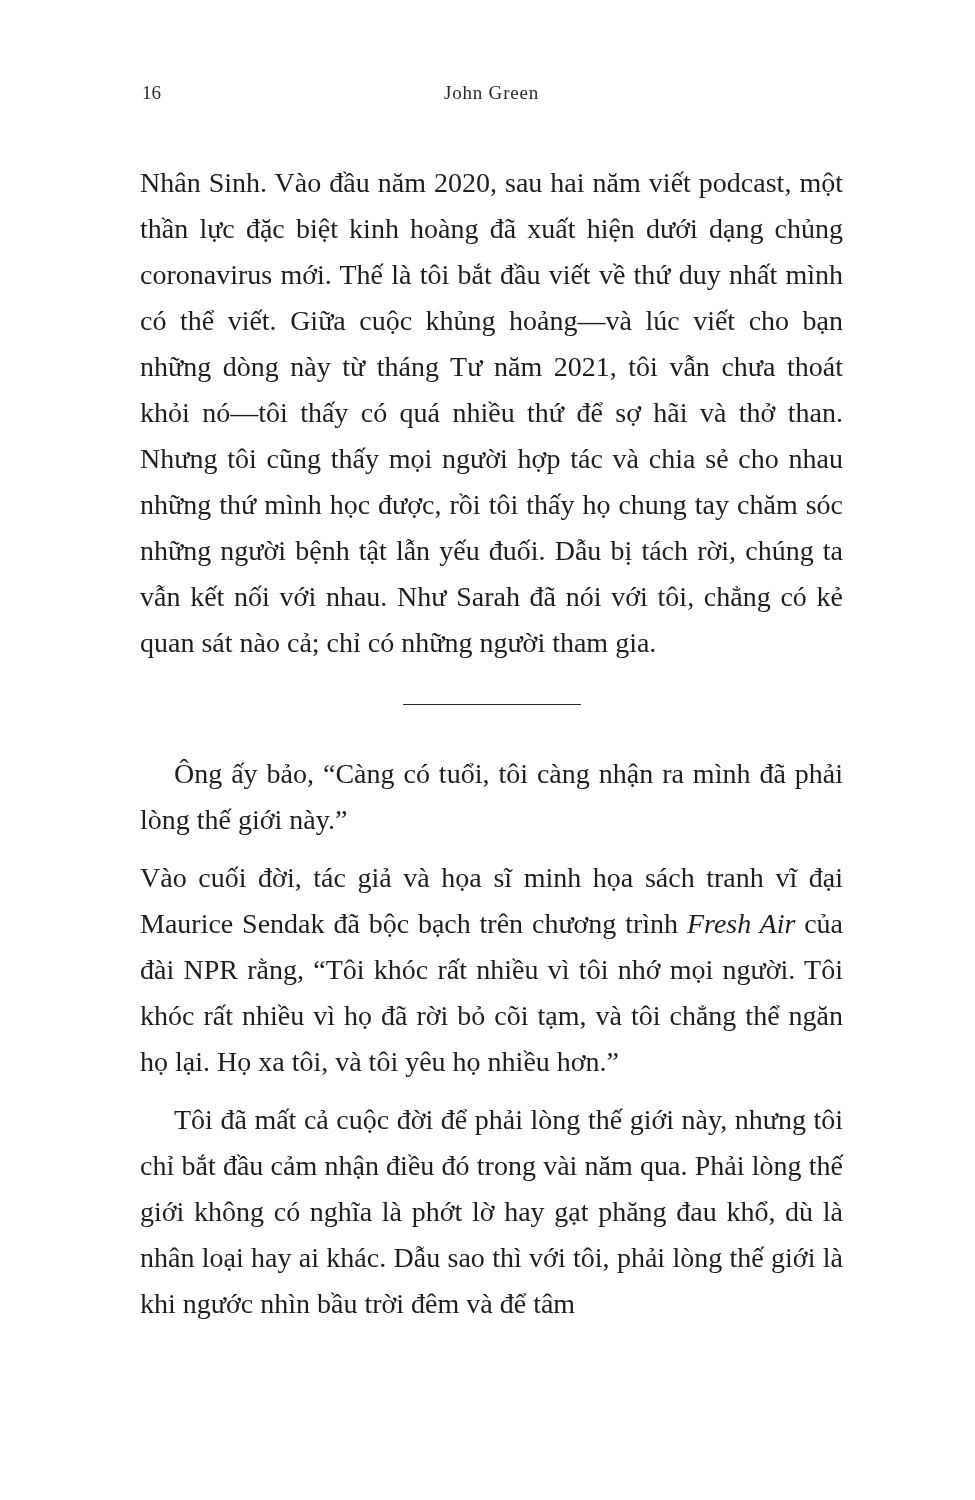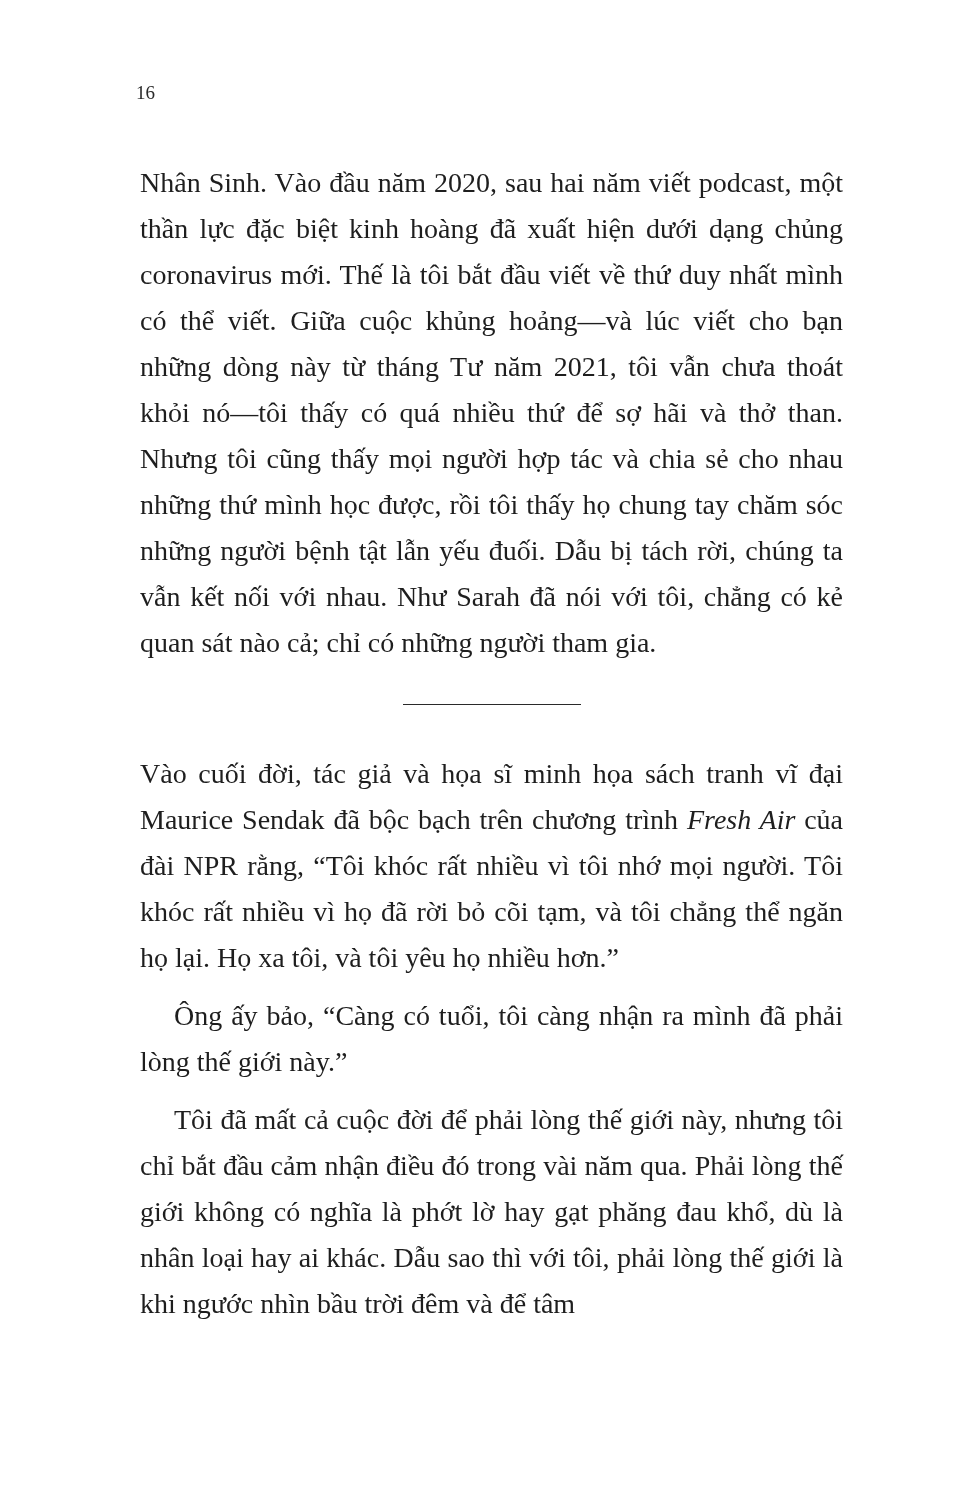--- a/index.html
+++ b/index.html
@@ -20,21 +20,21 @@
   }
   .running-head {
     position: relative;
     height: 26px;
     margin-bottom: 52px;
     font-size: 19px;
     color: #2a2a2a;
   }
   .page-number {
     position: absolute;
-    left: 8px;
+    left: 14px;
     top: 0;
   }
   .running-title {
     display: block;
     text-align: center;
     letter-spacing: 0.8px;
   }
   .body-text {
     font-size: 28px;
     line-height: 46px;
@@ -59,29 +59,30 @@
     font-style: italic;
   }
 </style>
 </head>
 <body>
 
 <div class="page">
 
   <header class="running-head">
     <span class="page-number">16</span>
+    <span class="running-title">John Green</span>
   </header>
 
   <main class="body-text">
 
     <p class="para">Nhân Sinh. Vào đầu năm 2020, sau hai năm viết podcast, một thần lực đặc biệt kinh hoàng đã xuất hiện dưới dạng chủng coronavirus mới. Thế là tôi bắt đầu viết về thứ duy nhất mình có thể viết. Giữa cuộc khủng hoảng—và lúc viết cho bạn những dòng này từ tháng Tư năm 2021, tôi vẫn chưa thoát khỏi nó—tôi thấy có quá nhiều thứ để sợ hãi và thở than. Nhưng tôi cũng thấy mọi người hợp tác và chia sẻ cho nhau những thứ mình học được, rồi tôi thấy họ chung tay chăm sóc những người bệnh tật lẫn yếu đuối. Dẫu bị tách rời, chúng ta vẫn kết nối với nhau. Như Sarah đã nói với tôi, chẳng có kẻ quan sát nào cả; chỉ có những người tham gia.</p>
 
     <div class="section-break"></div>
 
+    <p class="para indent">Ông ấy bảo, “Càng có tuổi, tôi càng nhận ra mình đã phải lòng thế giới này.”</p>
+
     <p class="para"><span>Vào cuối đời, tác giả và họa sĩ minh họa sách tranh vĩ đại Maurice Sendak đã bộc bạch trên chương trình </span><em>Fresh Air</em><span> của đài NPR rằng, “Tôi khóc rất nhiều vì tôi nhớ mọi người. Tôi khóc rất nhiều vì họ đã rời bỏ cõi tạm, và tôi chẳng thể ngăn họ lại. Họ xa tôi, và tôi yêu họ nhiều hơn.”</span></p>
-
-    <p class="para indent">Ông ấy bảo, “Càng có tuổi, tôi càng nhận ra mình đã phải lòng thế giới này.”</p>
 
     <p class="para indent">Tôi đã mất cả cuộc đời để phải lòng thế giới này, nhưng tôi chỉ bắt đầu cảm nhận điều đó trong vài năm qua. Phải lòng thế giới không có nghĩa là phớt lờ hay gạt phăng đau khổ, dù là nhân loại hay ai khác. Dẫu sao thì với tôi, phải lòng thế giới là khi ngước nhìn bầu trời đêm và để tâm</p>
 
   </main>
 
 </div>
 
 </body></html>

